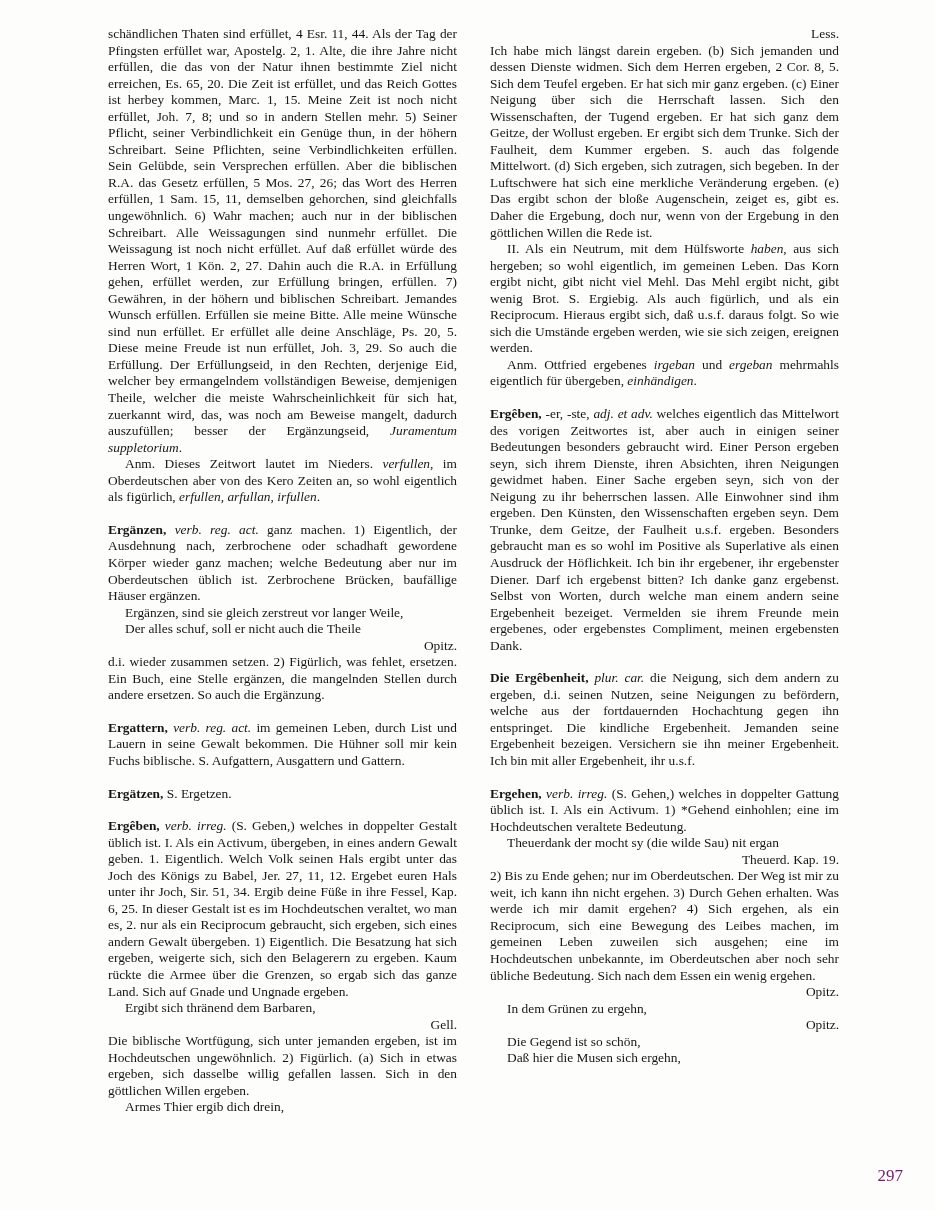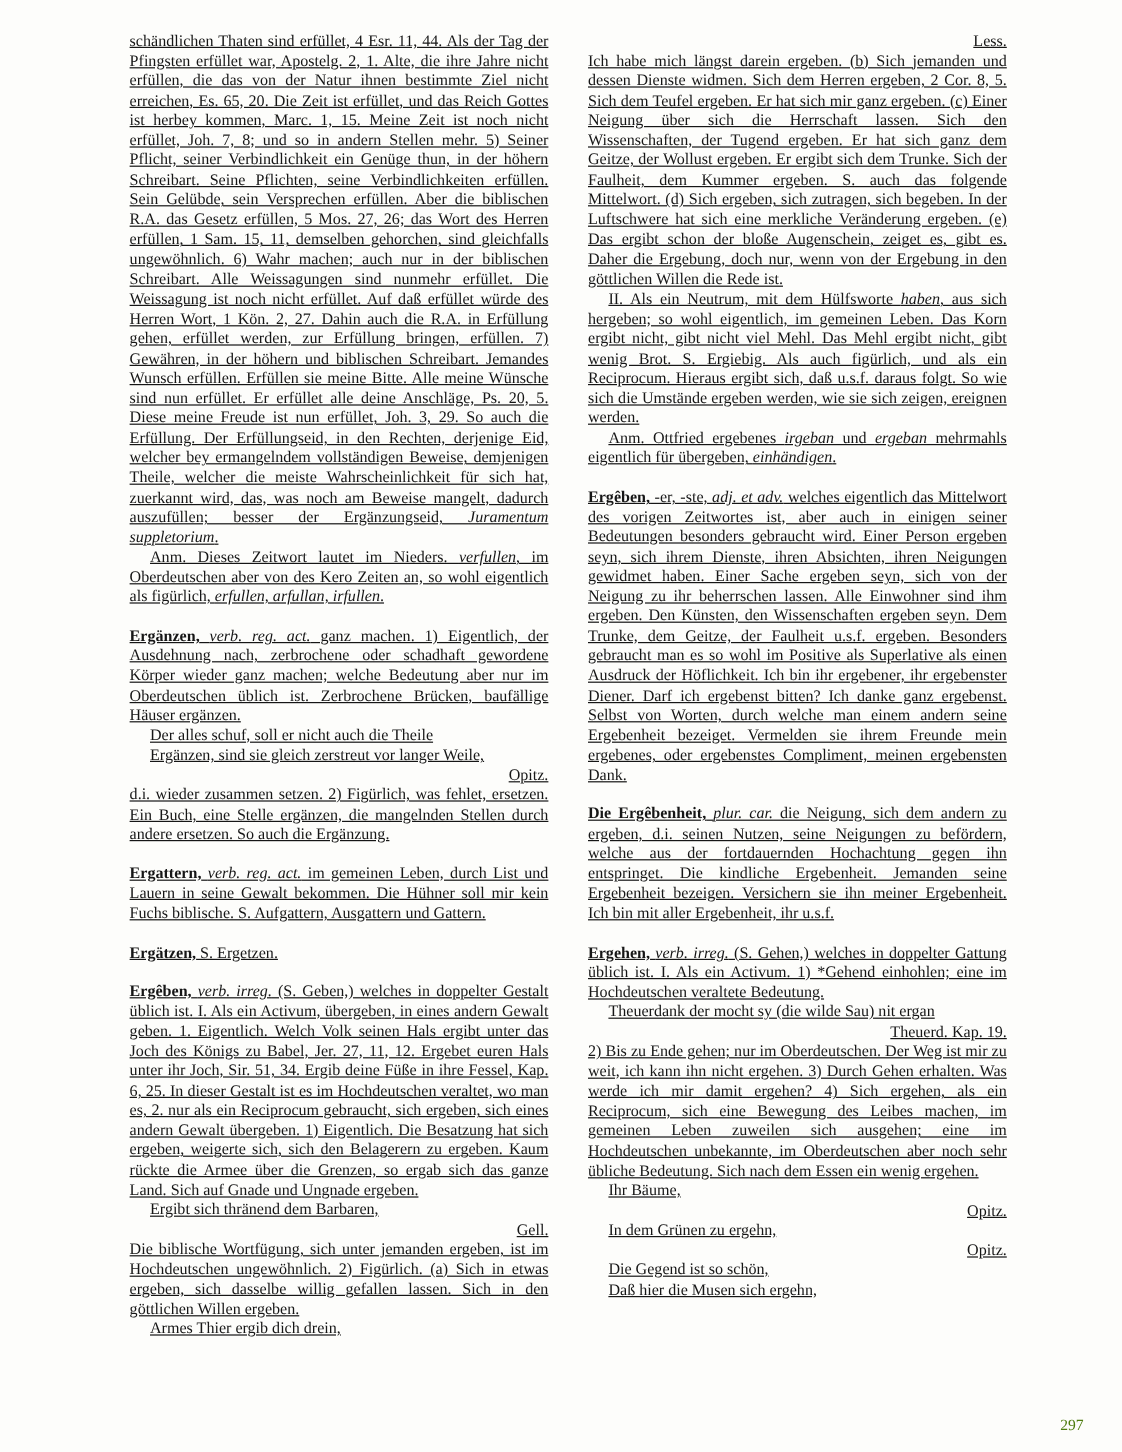--- a/index.html
+++ b/index.html
@@ -8,54 +8,54 @@
     background:#fdfdfb;
     color:#161616;
     font-family:"Liberation Serif", serif;
     position:relative;
     overflow:hidden;
   }
   .sheet{position:absolute;inset:0;}
   .cols{
     position:absolute;
     top:26px;left:108px;
-    display:flex;gap:33px;text-decoration:underline;
+    display:flex;gap:33px;
   }
   .col{
     width:349px;
     font-size:13.4px;
     line-height:16.55px;
     text-align:justify;
   }
   .col p{margin:0;padding:0;}
   p.cont{text-align:justify;}
   p.entry{text-align:justify;margin-top:16px;}
   p.indent{text-align:justify;text-indent:17px;}
   p.verse{text-align:left;padding-left:17px;}
   p.attr{text-align:right;}
   .b{font-weight:bold;}
   .i{font-style:italic;}
   .pageno{
     position:absolute;
-    right:32px;bottom:14px;
-    font-size:13px;
-    color:#4d7c0f;
+    right:32px;bottom:24px;
+    font-size:17px;
+    color:#701a75;
   }
 </style>
 </head>
 <body>
 
 <div class="sheet">
   <div class="cols">
     <div class="col">
         <p class="cont"><span>schändlichen Thaten sind erfüllet, 4 Esr. 11, 44. Als der Tag der Pfingsten erfüllet war, Apostelg. 2, 1. Alte, die ihre Jahre nicht erfüllen, die das von der Natur ihnen bestimmte Ziel nicht erreichen, Es. 65, 20. Die Zeit ist erfüllet, und das Reich Gottes ist herbey kommen, Marc. 1, 15. Meine Zeit ist noch nicht erfüllet, Joh. 7, 8; und so in andern Stellen mehr. 5) Seiner Pflicht, seiner Verbindlichkeit ein Genüge thun, in der höhern Schreibart. Seine Pflichten, seine Verbindlichkeiten erfüllen. Sein Gelübde, sein Versprechen erfüllen. Aber die biblischen R.A. das Gesetz erfüllen, 5 Mos. 27, 26; das Wort des Herren erfüllen, 1 Sam. 15, 11, demselben gehorchen, sind gleichfalls ungewöhnlich. 6) Wahr machen; auch nur in der biblischen Schreibart. Alle Weissagungen sind nunmehr erfüllet. Die Weissagung ist noch nicht erfüllet. Auf daß erfüllet würde des Herren Wort, 1 Kön. 2, 27. Dahin auch die R.A. in Erfüllung gehen, erfüllet werden, zur Erfüllung bringen, erfüllen. 7) Gewähren, in der höhern und biblischen Schreibart. Jemandes Wunsch erfüllen. Erfüllen sie meine Bitte. Alle meine Wünsche sind nun erfüllet. Er erfüllet alle deine Anschläge, Ps. 20, 5. Diese meine Freude ist nun erfüllet, Joh. 3, 29. So auch die Erfüllung. Der Erfüllungseid, in den Rechten, derjenige Eid, welcher bey ermangelndem vollständigen Beweise, demjenigen Theile, welcher die meiste Wahrscheinlichkeit für sich hat, zuerkannt wird, das, was noch am Beweise mangelt, dadurch auszufüllen; besser der Ergänzungseid, </span><span class="i">Juramentum suppletorium</span><span>.</span></p>
         <p class="indent"><span>Anm. Dieses Zeitwort lautet im Nieders. </span><span class="i">verfullen</span><span>, im Oberdeutschen aber von des Kero Zeiten an, so wohl eigentlich als figürlich, </span><span class="i">erfullen, arfullan, irfullen</span><span>.</span></p>
         <p class="entry"><span class="b">Ergänzen,</span><span> </span><span class="i">verb. reg. act.</span><span> ganz machen. 1) Eigentlich, der Ausdehnung nach, zerbrochene oder schadhaft gewordene Körper wieder ganz machen; welche Bedeutung aber nur im Oberdeutschen üblich ist. Zerbrochene Brücken, baufällige Häuser ergänzen.</span></p>
+        <p class="verse"><span>Ergänzen, sind sie gleich zerstreut vor langer Weile,</span></p>
         <p class="verse"><span>Der alles schuf, soll er nicht auch die Theile</span></p>
-        <p class="verse"><span>Ergänzen, sind sie gleich zerstreut vor langer Weile,</span></p>
         <p class="attr"><span>Opitz.</span></p>
         <p class="cont"><span>d.i. wieder zusammen setzen. 2) Figürlich, was fehlet, ersetzen. Ein Buch, eine Stelle ergänzen, die mangelnden Stellen durch andere ersetzen. So auch die Ergänzung.</span></p>
         <p class="entry"><span class="b">Ergattern,</span><span> </span><span class="i">verb. reg. act.</span><span> im gemeinen Leben, durch List und Lauern in seine Gewalt bekommen. Die Hühner soll mir kein Fuchs biblische. S. Aufgattern, Ausgattern und Gattern.</span></p>
         <p class="entry"><span class="b">Ergätzen,</span><span> S. Ergetzen.</span></p>
         <p class="entry"><span class="b">Ergêben,</span><span> </span><span class="i">verb. irreg.</span><span> (S. Geben,) welches in doppelter Gestalt üblich ist. I. Als ein Activum, übergeben, in eines andern Gewalt geben. 1. Eigentlich. Welch Volk seinen Hals ergibt unter das Joch des Königs zu Babel, Jer. 27, 11, 12. Ergebet euren Hals unter ihr Joch, Sir. 51, 34. Ergib deine Füße in ihre Fessel, Kap. 6, 25. In dieser Gestalt ist es im Hochdeutschen veraltet, wo man es, 2. nur als ein Reciprocum gebraucht, sich ergeben, sich eines andern Gewalt übergeben. 1) Eigentlich. Die Besatzung hat sich ergeben, weigerte sich, sich den Belagerern zu ergeben. Kaum rückte die Armee über die Grenzen, so ergab sich das ganze Land. Sich auf Gnade und Ungnade ergeben.</span></p>
         <p class="verse"><span>Ergibt sich thränend dem Barbaren,</span></p>
         <p class="attr"><span>Gell.</span></p>
         <p class="cont"><span>Die biblische Wortfügung, sich unter jemanden ergeben, ist im Hochdeutschen ungewöhnlich. 2) Figürlich. (a) Sich in etwas ergeben, sich dasselbe willig gefallen lassen. Sich in den göttlichen Willen ergeben.</span></p>
         <p class="verse"><span>Armes Thier ergib dich drein,</span></p>
       </div>
@@ -63,21 +63,20 @@
         <p class="attr"><span>Less.</span></p>
         <p class="cont"><span>Ich habe mich längst darein ergeben. (b) Sich jemanden und dessen Dienste widmen. Sich dem Herren ergeben, 2 Cor. 8, 5. Sich dem Teufel ergeben. Er hat sich mir ganz ergeben. (c) Einer Neigung über sich die Herrschaft lassen. Sich den Wissenschaften, der Tugend ergeben. Er hat sich ganz dem Geitze, der Wollust ergeben. Er ergibt sich dem Trunke. Sich der Faulheit, dem Kummer ergeben. S. auch das folgende Mittelwort. (d) Sich ergeben, sich zutragen, sich begeben. In der Luftschwere hat sich eine merkliche Veränderung ergeben. (e) Das ergibt schon der bloße Augenschein, zeiget es, gibt es. Daher die Ergebung, doch nur, wenn von der Ergebung in den göttlichen Willen die Rede ist.</span></p>
         <p class="indent"><span>II. Als ein Neutrum, mit dem Hülfsworte </span><span class="i">haben</span><span>, aus sich hergeben; so wohl eigentlich, im gemeinen Leben. Das Korn ergibt nicht, gibt nicht viel Mehl. Das Mehl ergibt nicht, gibt wenig Brot. S. Ergiebig. Als auch figürlich, und als ein Reciprocum. Hieraus ergibt sich, daß u.s.f. daraus folgt. So wie sich die Umstände ergeben werden, wie sie sich zeigen, ereignen werden.</span></p>
         <p class="indent"><span>Anm. Ottfried ergebenes </span><span class="i">irgeban</span><span> und </span><span class="i">ergeban</span><span> mehrmahls eigentlich für übergeben, </span><span class="i">einhändigen</span><span>.</span></p>
         <p class="entry"><span class="b">Ergêben,</span><span> -er, -ste, </span><span class="i">adj. et adv.</span><span> welches eigentlich das Mittelwort des vorigen Zeitwortes ist, aber auch in einigen seiner Bedeutungen besonders gebraucht wird. Einer Person ergeben seyn, sich ihrem Dienste, ihren Absichten, ihren Neigungen gewidmet haben. Einer Sache ergeben seyn, sich von der Neigung zu ihr beherrschen lassen. Alle Einwohner sind ihm ergeben. Den Künsten, den Wissenschaften ergeben seyn. Dem Trunke, dem Geitze, der Faulheit u.s.f. ergeben. Besonders gebraucht man es so wohl im Positive als Superlative als einen Ausdruck der Höflichkeit. Ich bin ihr ergebener, ihr ergebenster Diener. Darf ich ergebenst bitten? Ich danke ganz ergebenst. Selbst von Worten, durch welche man einem andern seine Ergebenheit bezeiget. Vermelden sie ihrem Freunde mein ergebenes, oder ergebenstes Compliment, meinen ergebensten Dank.</span></p>
         <p class="entry"><span class="b">Die Ergêbenheit,</span><span> </span><span class="i">plur. car.</span><span> die Neigung, sich dem andern zu ergeben, d.i. seinen Nutzen, seine Neigungen zu befördern, welche aus der fortdauernden Hochachtung gegen ihn entspringet. Die kindliche Ergebenheit. Jemanden seine Ergebenheit bezeigen. Versichern sie ihn meiner Ergebenheit. Ich bin mit aller Ergebenheit, ihr u.s.f.</span></p>
         <p class="entry"><span class="b">Ergehen,</span><span> </span><span class="i">verb. irreg.</span><span> (S. Gehen,) welches in doppelter Gattung üblich ist. I. Als ein Activum. 1) *Gehend einhohlen; eine im Hochdeutschen veraltete Bedeutung.</span></p>
         <p class="verse"><span>Theuerdank der mocht sy (die wilde Sau) nit ergan</span></p>
         <p class="attr"><span>Theuerd. Kap. 19.</span></p>
         <p class="cont"><span>2) Bis zu Ende gehen; nur im Oberdeutschen. Der Weg ist mir zu weit, ich kann ihn nicht ergehen. 3) Durch Gehen erhalten. Was werde ich mir damit ergehen? 4) Sich ergehen, als ein Reciprocum, sich eine Bewegung des Leibes machen, im gemeinen Leben zuweilen sich ausgehen; eine im Hochdeutschen unbekannte, im Oberdeutschen aber noch sehr übliche Bedeutung. Sich nach dem Essen ein wenig ergehen.</span></p>
-        <p class="verse"><span>Ihr Bäume,</span></p>
         <p class="attr"><span>Opitz.</span></p>
         <p class="verse"><span>In dem Grünen zu ergehn,</span></p>
         <p class="attr"><span>Opitz.</span></p>
         <p class="verse"><span>Die Gegend ist so schön,</span></p>
         <p class="verse"><span>Daß hier die Musen sich ergehn,</span></p>
       </div>
   </div>
   <div class="pageno">297</div>
 </div>
 

